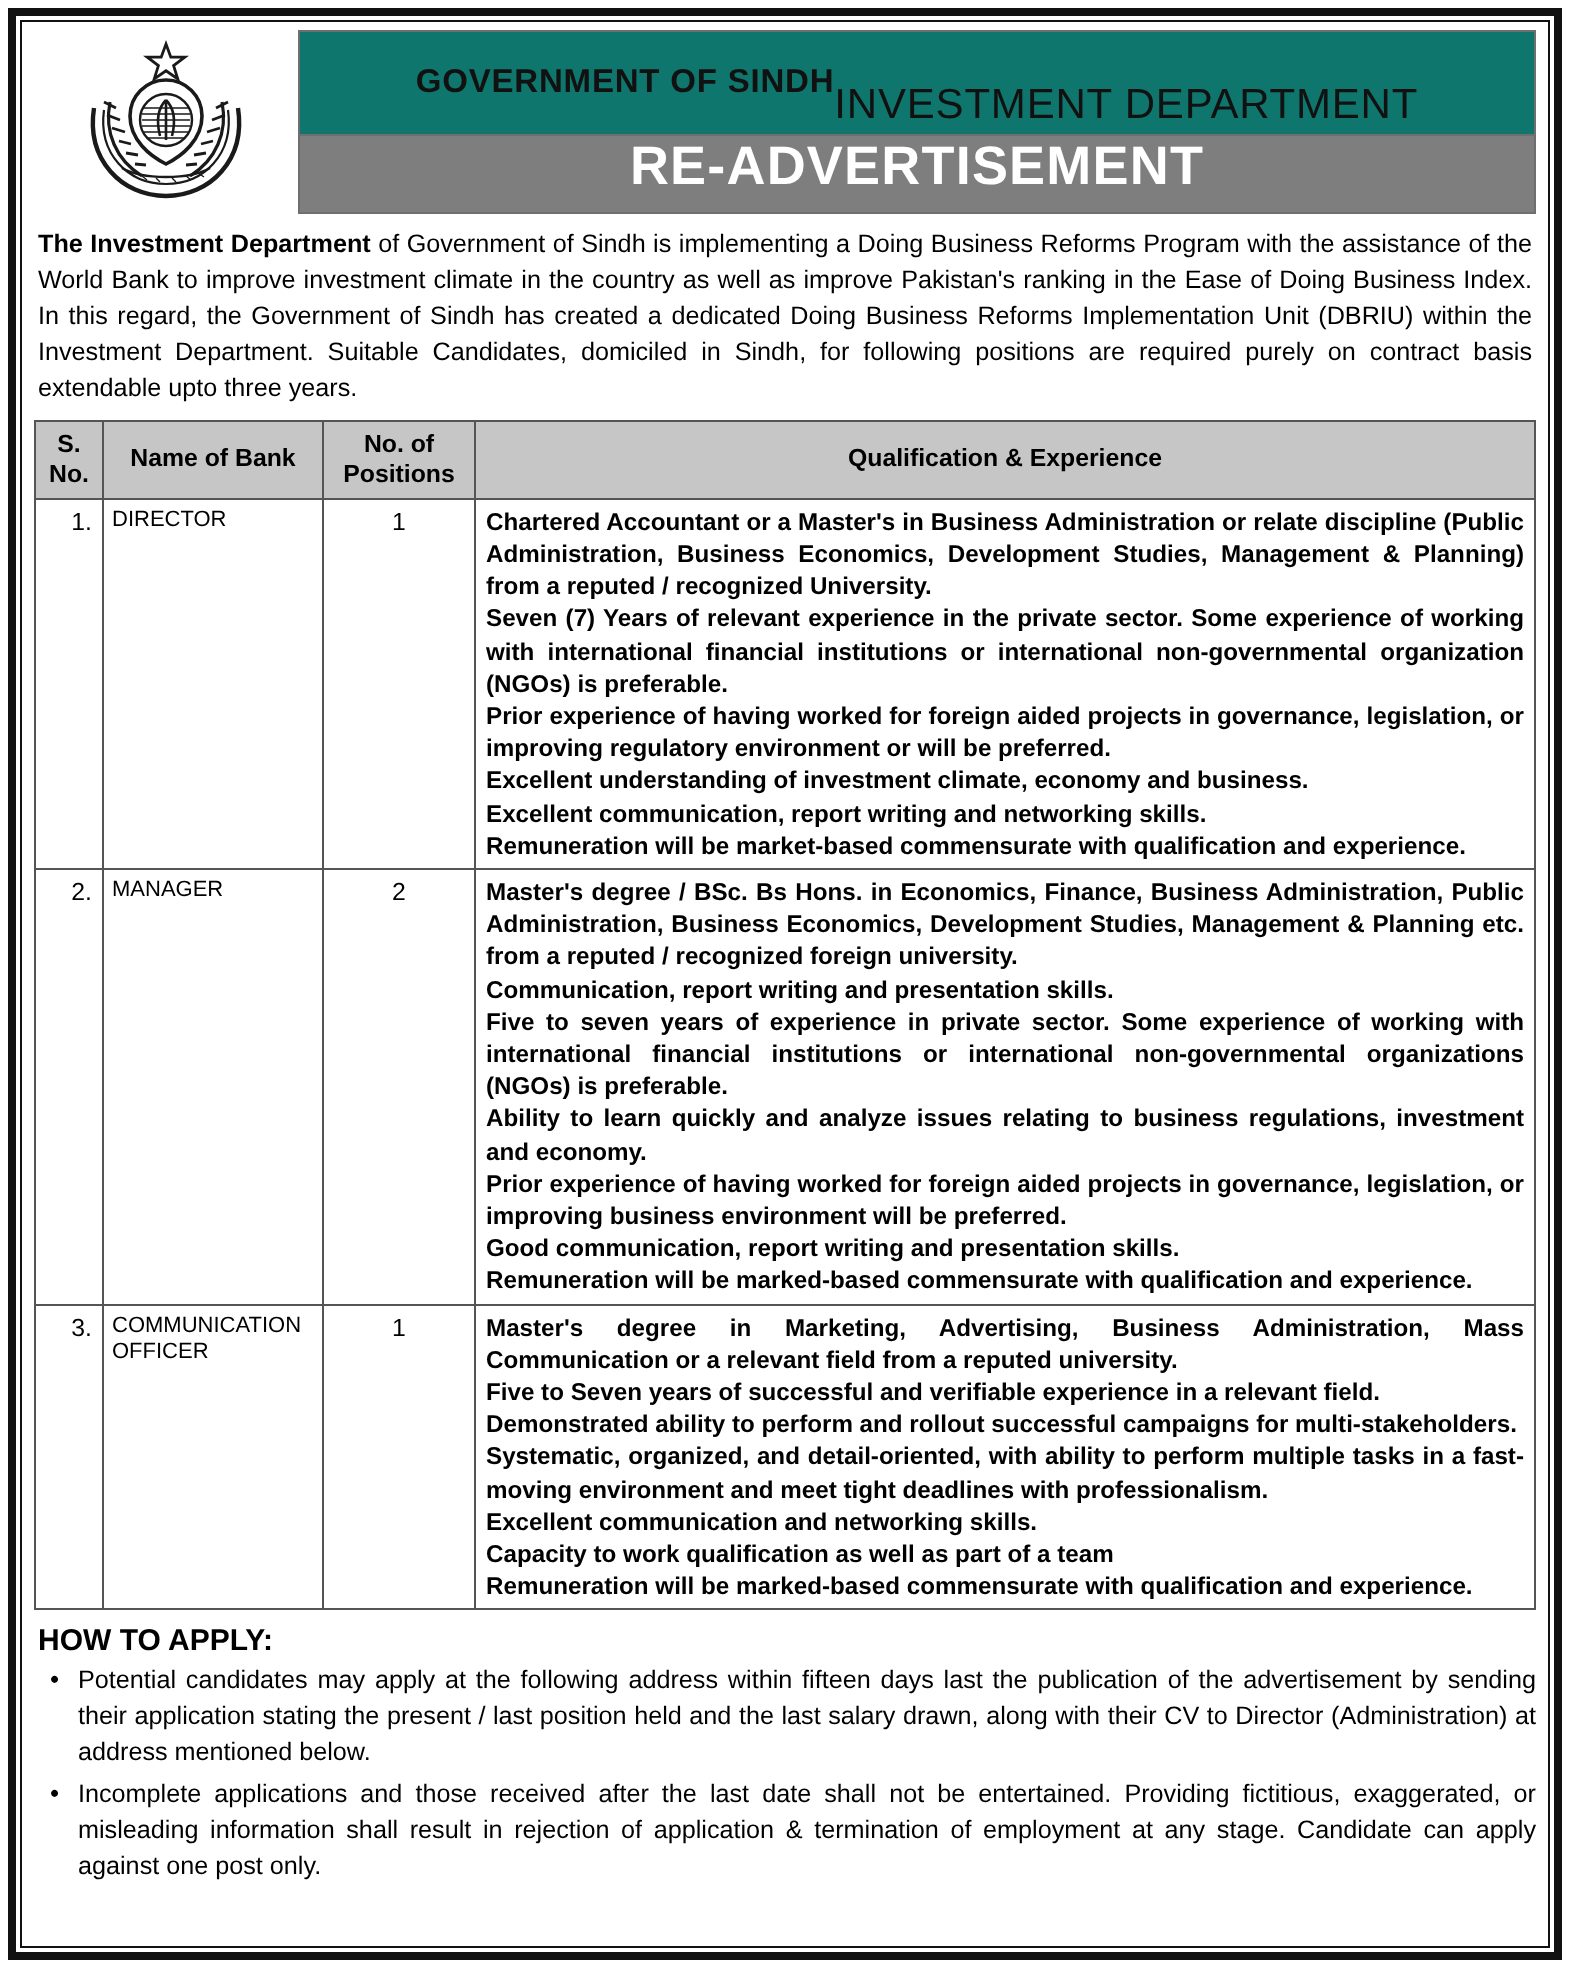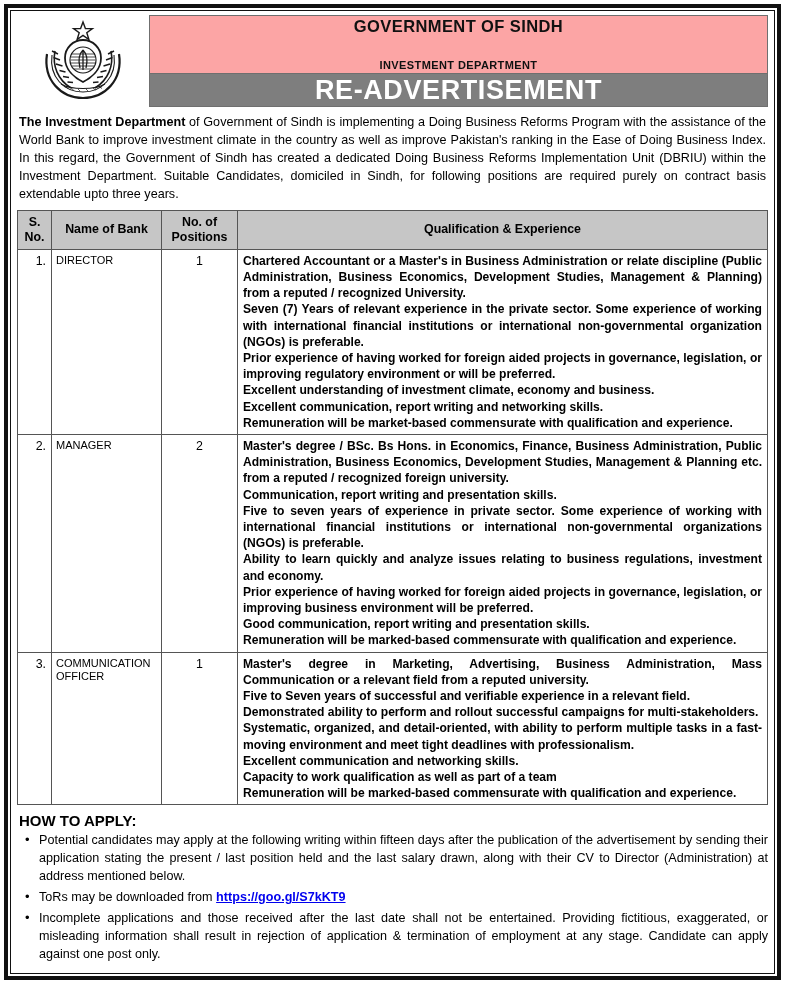--- a/index.html
+++ b/index.html
@@ -51,49 +51,48 @@
   }
   .emblem-cell svg { display: block; }
 
   .masthead-right {
     flex: 1 1 auto;
     display: flex;
     flex-direction: column;
     border: 1px solid #6f6f6f;
   }
   .gov-band {
-    background: #fca5a5;
+    background: #0f766e;
     flex: 0 0 52px;
     display: flex;
-    flex-direction: column;
     align-items: center;
     justify-content: center;
     border-bottom: 1px solid #6f6f6f;
     text-align: center;
   }
   .gov-line1 {
     font-size: 16.5px;
     font-weight: bold;
     letter-spacing: 0.4px;
     line-height: 1.22;
     color: #111;
   }
   .gov-line2 {
-    font-size: 11px;
-    font-weight: bold;
+    font-size: 21px;
+    font-weight: normal;
     letter-spacing: 0.4px;
     line-height: 1.22;
     color: #111;
     margin-top: 23px;
   }
   .readvert-band {
     background: #7e7e7e;
     flex: 1 1 auto;
     display: flex;
-    align-items: flex-end;
+    align-items: flex-start;
     justify-content: center;
   }
   .readvert-band span {
     color: #ffffff;
     font-size: 27px;
     font-weight: bold;
     letter-spacing: 0.6px;
   }
 
   
@@ -299,21 +298,20 @@
             <p>Excellent communication and networking skills.</p>
             <p>Capacity to work qualification as well as part of a team</p>
             <p>Remuneration will be marked-based commensurate with qualification and experience.</p>
           </td>
         </tr>
       </tbody>
     </table>
 
     <div class="how-title">HOW TO APPLY:</div>
     <ul class="apply-list">
-      <li>Potential candidates may apply at the following writing within fifteen days after the publication of the advertisement by sending their application stating the present / last position held and the last salary drawn, along with their CV to Director (Administration) at address mentioned below.</li>
-      <li><span>ToRs may be downloaded from </span><a class="link-bold" href="#">https://goo.gl/S7kKT9</a></li>
+      <li>Potential candidates may apply at the following address within fifteen days last the publication of the advertisement by sending their application stating the present / last position held and the last salary drawn, along with their CV to Director (Administration) at address mentioned below.</li>
       <li>Incomplete applications and those received after the last date shall not be entertained. Providing fictitious, exaggerated, or misleading information shall result in rejection of application &amp; termination of employment at any stage. Candidate can apply against one post only.</li>
 
     </ul>
 
   </div>
  </div>
 </div>
 
 </body></html>

